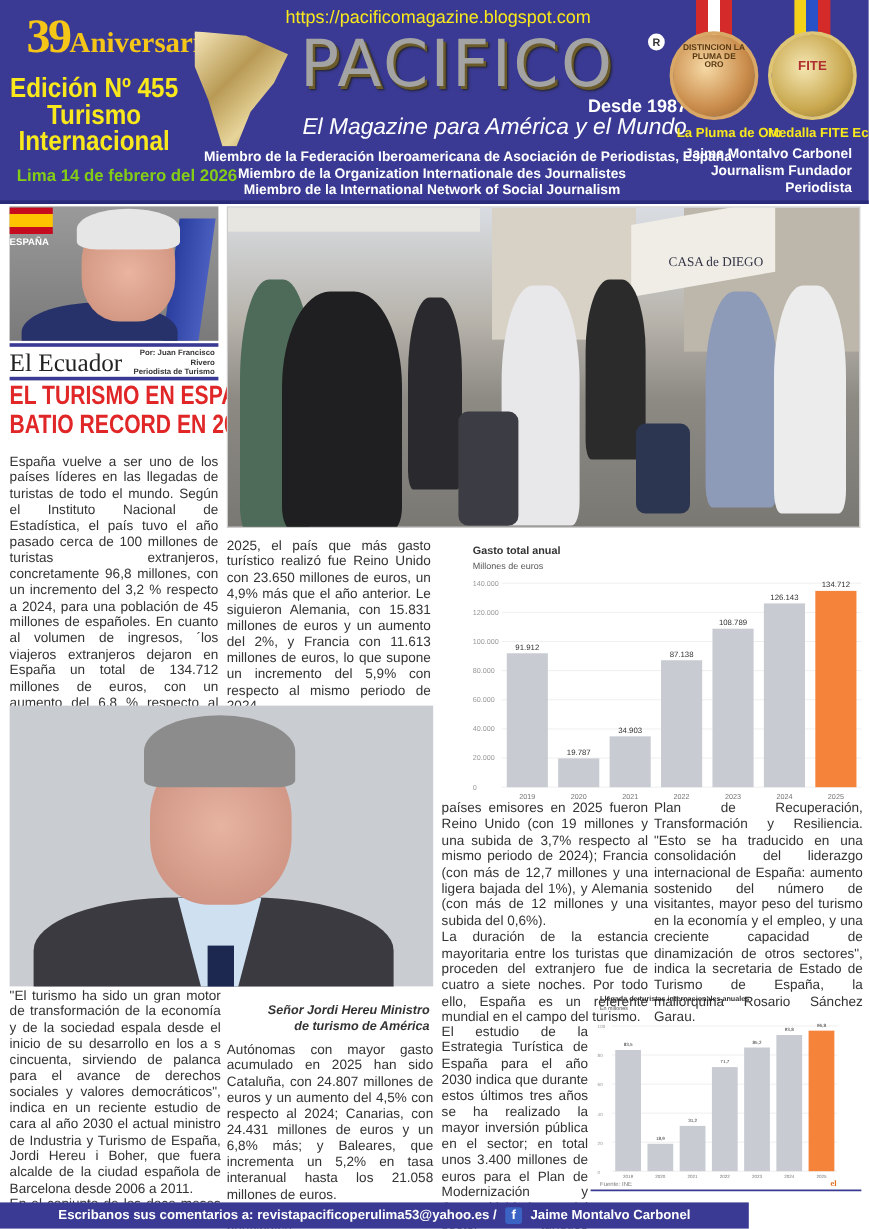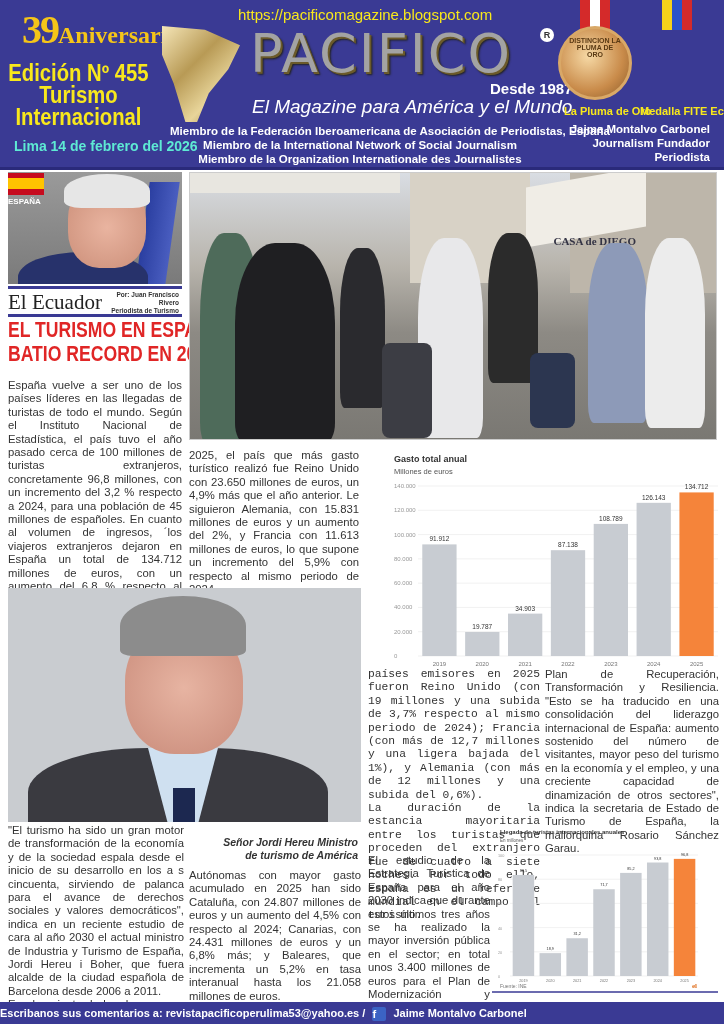--- a/index.html
+++ b/index.html
@@ -6,21 +6,21 @@
   html, body { width: 724px; height: 1024px; overflow: hidden; background: #ffffff; }
   body { position: relative; font-family: "Liberation Sans", sans-serif; color: #333; }
 
   
   .header { position: absolute; left: 0; top: 0; width: 724px; height: 170px; background: #3a3a94; border-bottom: 3px solid #2a2a7a; }
   .anniv { position: absolute; left: 22px; top: 6px; color: #f5c518; font-family: "Liberation Serif", serif; white-space: nowrap; }
   .anniv .num { font-size: 40px; font-weight: bold; letter-spacing: -2px; }
   .anniv .word { font-size: 24px; font-weight: bold; }
   .edition { position: absolute; left: 8px; top: 62px; width: 160px; text-align: center; color: #f8e81c; font-weight: bold; font-size: 23px; line-height: 22px; transform: scaleX(0.88); transform-origin: left top; }
   .edition div { white-space: nowrap; }
-  .date-line { position: absolute; left: 14px; top: 138px; color: #5eead4; font-weight: bold; font-size: 14px; white-space: nowrap; }
+  .date-line { position: absolute; left: 14px; top: 138px; color: #84cc16; font-weight: bold; font-size: 14px; white-space: nowrap; }
   .map-logo { position: absolute; left: 162px; top: 26px; width: 78px; height: 96px; background: linear-gradient(135deg, #f5e6b8 0%, #b89a55 40%, #e8d59a 70%, #8b7238 100%); clip-path: polygon(0 0, 55% 4%, 100% 20%, 85% 45%, 60% 70%, 45% 100%, 30% 100%, 15% 60%, 0 30%); }
   .url { position: absolute; left: 238px; top: 6px; color: #f8e81c; font-weight: normal; font-size: 15px; white-space: nowrap; }
   .brand { position: absolute; left: 250px; top: 22px; font-family: "DejaVu Sans", sans-serif; font-weight: normal; font-size: 54px; letter-spacing: 2px; color: #a3a3a3; text-shadow: 2px 2px 0 #6b5a2a, 3px 3px 2px #222; white-space: nowrap; }
   .reg { position: absolute; left: 540px; top: 28px; width: 14px; height: 14px; border-radius: 50%; background: #fff; color: #333; font-size: 9px; font-weight: bold; text-align: center; line-height: 14px; }
   .since { position: absolute; left: 490px; top: 80px; color: #fff; font-weight: bold; font-size: 15px; white-space: nowrap; }
   .tagline { position: absolute; left: 252px; top: 96px; color: #fff; font-style: italic; font-size: 19px; white-space: nowrap; }
   .members { position: absolute; left: 170px; top: 124px; width: 380px; text-align: center; color: #fff; font-weight: bold; font-size: 11.5px; line-height: 14px; }
   .members div { white-space: nowrap; }
   .medal { position: absolute; width: 74px; height: 74px; border-radius: 50%; }
   .medal1 { left: 558px; top: 26px; background: radial-gradient(circle at 40% 40%, #f6d9a5, #c98b4a 60%, #8a5a28); border: 3px solid #d9a867; }
@@ -47,43 +47,43 @@
   .headline { position: absolute; left: 8px; top: 318px; width: 176px; color: #e02626; font-weight: bold; font-size: 22px; line-height: 24px; transform: scaleX(0.8); transform-origin: left top; white-space: nowrap; }
 
   .text { font-size: 11.3px; line-height: 13.4px; color: #333; text-align: justify; }
   .col-a1 { position: absolute; left: 8px; top: 379px; width: 174px; }
   .col-b1 { position: absolute; left: 189px; top: 449px; width: 170px; }
 
   
   .street { position: absolute; left: 189px; top: 172px; width: 528px; height: 268px; background: linear-gradient(180deg, #d9dde3 0%, #b8b4ac 35%, #8d8a84 60%, #7a7873 100%); overflow: hidden; border: 1px solid #ccc; }
   .street .bldg { position: absolute; background: #cfcac2; }
   .street .awning { position: absolute; right: 70px; top: 4px; width: 120px; height: 60px; background: #f0ede6; transform: skewY(-10deg); }
-  .street .sign { position: absolute; right: 80px; top: 40px; font-family: "Liberation Serif", serif; font-size: 11px; color: #334; font-weight: bold; margin-top: 22px; }
+  .street .sign { position: absolute; right: 80px; top: 40px; font-family: "Liberation Serif", serif; font-size: 11px; color: #334; font-weight: normal; }
   .person { position: absolute; border-radius: 40% 40% 10% 10%; }
 
   
   .chart1 { position: absolute; left: 368px; top: 448px; width: 352px; height: 222px; }
   .chart2 { position: absolute; left: 492px; top: 826px; width: 226px; height: 172px; }
 
   
   .portrait2 { position: absolute; left: 8px; top: 588px; width: 353px; height: 234px; background: #c9ccd0; overflow: hidden; }
   .portrait2 .face { position: absolute; left: 117px; top: 34px; width: 118px; height: 132px; border-radius: 45% 45% 42% 42%; background: radial-gradient(circle at 50% 50%, #e7b4a2, #c98b7a); }
   .portrait2 .hair { position: absolute; left: 112px; top: 8px; width: 126px; height: 60px; border-radius: 50% 50% 10% 10%; background: #8c8c8c; }
   .portrait2 .suit { position: absolute; left: 20px; top: 160px; width: 300px; height: 110px; border-radius: 40% 40% 0 0; background: #3a3a40; }
   .portrait2 .shirt { position: absolute; left: 140px; top: 160px; width: 70px; height: 80px; background: #cfe0f0; clip-path: polygon(0 0, 100% 0, 70% 100%, 30% 100%); }
   .portrait2 .tie { position: absolute; left: 165px; top: 200px; width: 22px; height: 40px; background: #1c2850; }
 
   .caption { position: absolute; left: 200px; top: 836px; width: 158px; text-align: right; font-style: italic; font-weight: bold; font-size: 10.5px; line-height: 13px; color: #333; }
   .col-a2 { position: absolute; left: 8px; top: 824px; width: 176px; }
   .col-b2 { position: absolute; left: 189px; top: 869px; width: 172px; }
-  .col-c1 { position: absolute; left: 368px; top: 668px; width: 172px; font-family: Liberation Mono, monospace; }
+  .col-c1 { position: absolute; left: 368px; top: 668px; width: 172px; }
   .col-c2 { position: absolute; left: 368px; top: 854px; width: 122px; }
   .col-d1 { position: absolute; left: 545px; top: 668px; width: 174px; }
 
-  .footer { position: absolute; left: 0; top: 1002px; width: 724px; height: 22px; background: #3a3a94; color: #fff; font-weight: bold; font-size: 11px; line-height: 22px; white-space: nowrap; }
+  .footer { position: absolute; left: 0; top: 1002px; width: 624px; height: 22px; background: #3a3a94; color: #fff; font-weight: bold; font-size: 11px; text-align: center; line-height: 22px; white-space: nowrap; }
   .fb { display: inline-block; width: 14px; height: 14px; background: #3b63c4; color: #fff; font-size: 11px; line-height: 14px; border-radius: 2px; vertical-align: middle; margin: 0 4px; }
 </style>
 </head>
 <body>
 
 <div class="header">
   <div class="anniv">
     <span class="num">39</span><span class="word">Aniversario</span>
   </div>
   <div class="edition">
@@ -93,27 +93,30 @@
   </div>
   <div class="date-line">Lima 14 de febrero  del 2026</div>
   <div class="map-logo"></div>
   <div class="url">https://pacificomagazine.blogspot.com</div>
   <div class="brand">PACIFICO</div>
   <div class="reg">R</div>
   <div class="since">Desde 1987</div>
   <div class="tagline">El Magazine para América y el Mundo</div>
   <div class="members">
     <div>Miembro de la Federación Iberoamericana de Asociación de Periodistas, España</div>
+    <div>Miembro de la Organization Internationale des Journalistes</div>
     <div>Miembro de la International Network of Social Journalism</div>
-    <div>Miembro de la Organization Internationale des Journalistes</div>
   </div>
   <div class="ribbon ribbon1"></div>
   <div class="ribbon ribbon2"></div>
   <div class="medal medal1">
     <div class="medal-text">DISTINCION LA PLUMA DE ORO</div>
+  </div>
+  <div class="medal medal2">
+    <div class="medal-text" style="top:20px;font-size:11px;color:#b03030;">FITE</div>
   </div>
   <div class="medal-label ml1">La Pluma de Oro</div>
   <div class="medal-label ml2">Medalla FITE Ecuador</div>
   <div class="founder">
     <div>Jaime Montalvo Carbonel</div>
     <div>Journalism Fundador</div>
     <div>Periodista</div>
   </div>
 </div>
 

